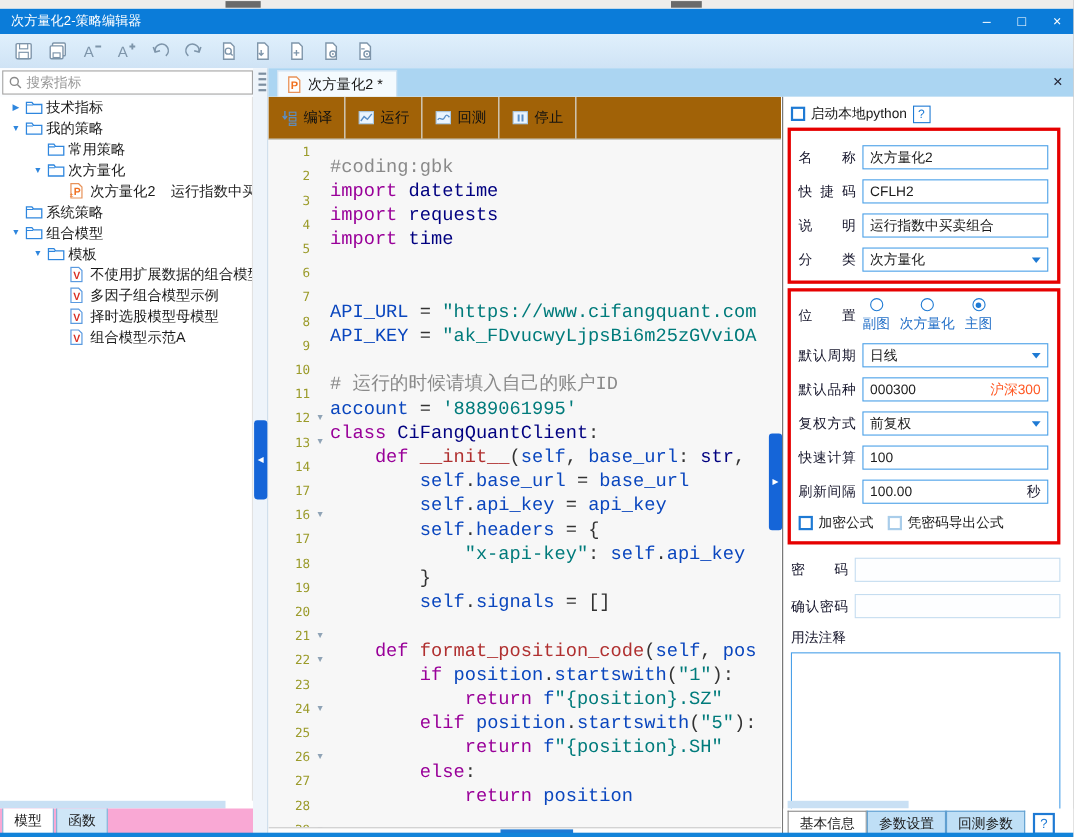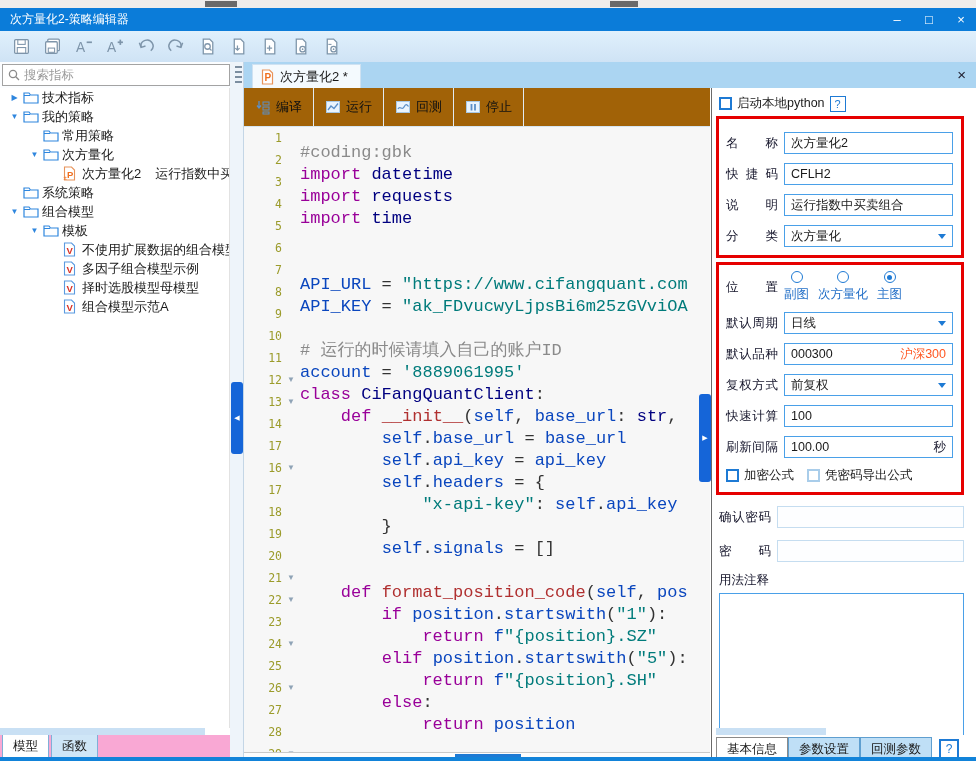--- a/index.html
+++ b/index.html
@@ -638,28 +638,28 @@
         </span>
       </div>
       <div class="frow" style="gap:5px;">
         <span class="cb"></span>
         <span>加密公式</span>
         <span class="cb pale" style="margin-left:8px;"></span>
         <span>凭密码导出公式</span>
       </div>
     </div>
 
+    <div class="frow" style="margin:12px 12px 0 7px;">
+      <span class="flabel">密码</span>
+      <span class="finput light">
+          <input readonly="" value="" style="">
+        </span>
+    </div>
     <div class="frow" style="margin:11px 12px 0 7px;">
       <span class="flabel">确认密码</span>
-      <span class="finput light">
-          <input readonly="" value="" style="">
-        </span>
-    </div>
-    <div class="frow" style="margin:12px 12px 0 7px;">
-      <span class="flabel">密码</span>
       <span class="finput light">
           <input readonly="" value="" style="">
         </span>
     </div>
 
     <div class="notes-label">用法注释</div>
     <div class="notes"></div>
 
     <div class="rstrip"></div>
     <div class="rtabs" id="rightTabs">

